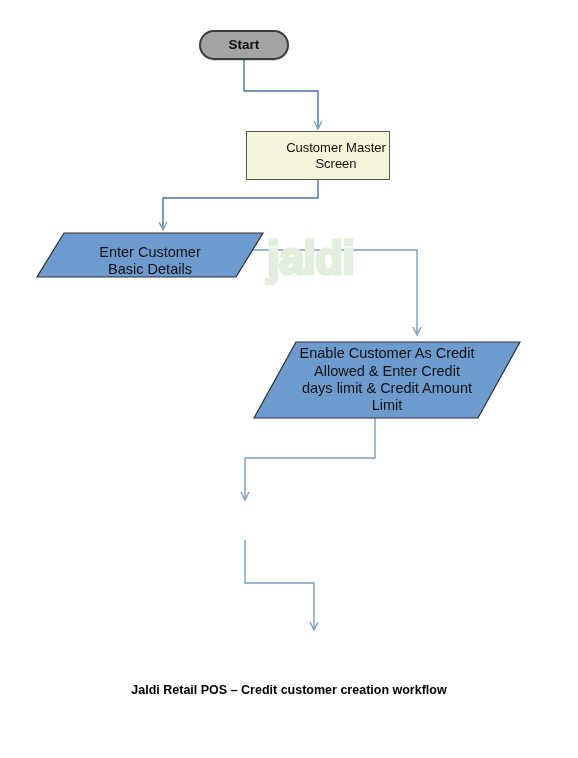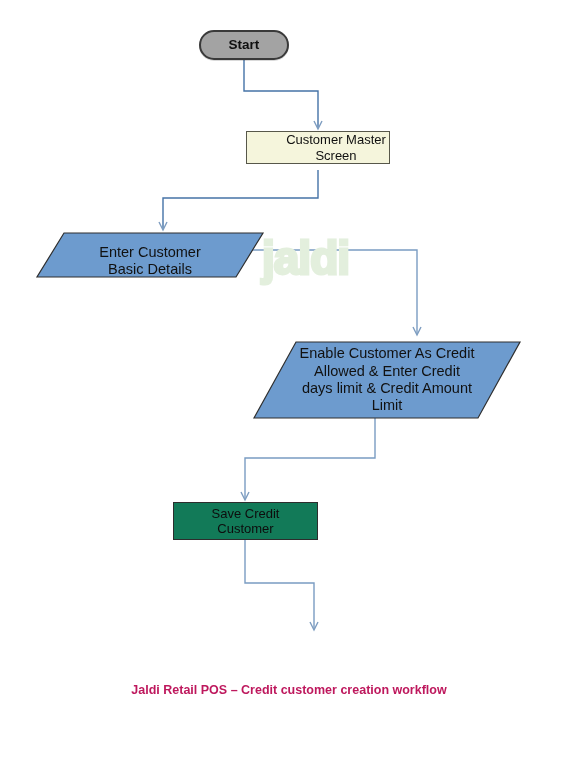--- a/index.html
+++ b/index.html
@@ -36,31 +36,31 @@
   }
   .arrow-head {
     fill: none;
     stroke: #7e9dc0;
     stroke-width: 1.4;
   }
 
   
   #watermark {
     position: absolute;
-    left: 262px;
+    left: 244px;
     top: 231px;
     width: 110px;
     height: 54px;
     font-size: 46px;
     font-weight: bold;
     letter-spacing: -1px;
     color: #e3efdd;
     -webkit-text-stroke: 3px #e3efdd;
     line-height: 54px;
-    text-align: left;
+    text-align: right;
     user-select: none;
   }
 
   
   .node {
     position: absolute;
     box-sizing: border-box;
     display: flex;
     align-items: center;
     justify-content: center;
@@ -132,21 +132,21 @@
 
   
   #caption {
     position: absolute;
     left: 0;
     top: 683px;
     width: 578px;
     text-align: center;
     font-size: 12.5px;
     font-weight: bold;
-    color: #be185d;
+    color: #000000;
   }
 </style>
 </head>
 <body>
 
 <div id="canvas">
 
   <svg id="connectors" viewBox="0 0 578 758" width="578" height="758">
 
     <g>
@@ -174,21 +174,21 @@
       <path class="arrow-head" d="M 310,622 L 314,630 L 318,622"></path>
     </g>
   </svg>
 
   <div id="watermark">jaldi</div>
 
   <div class="node terminator" style="left:199px; top:30px; width:90px; height:30px;">
     <span class="label">Start</span>
   </div>
 
-  <div class="node process-yellow" style="left:246px; top:131px; width:144px; height:33px;padding-left:36px;">
+  <div class="node process-yellow" style="left:246px; top:131px; width:144px; height:49px;padding-left:36px;">
     <span class="label">Customer Master
 Screen</span>
   </div>
 
   <div class="io-wrap" style="left:36px; top:232px; width:228px; height:58px;">
     <svg width="228" height="46" viewBox="0 0 228 46">
       <polygon class="io-poly" points="28,1 227,1 200,45 1,45"></polygon>
     </svg>
     <div class="io-text">Enter Customer
 Basic Details</div>
@@ -197,21 +197,17 @@
   <div class="io-wrap" style="left:253px; top:341px; width:268px; height:78px;">
     <svg width="268" height="78" viewBox="0 0 268 78">
       <polygon class="io-poly" points="43,1 267,1 225,77 1,77"></polygon>
     </svg>
     <div class="io-text">Enable Customer As Credit
 Allowed &amp; Enter Credit
 days limit &amp; Credit Amount
 Limit</div>
   </div>
 
-  <div class="node process-green" style="left:173px; top:502px; width:145px; height:38px;">
-    <span class="label">Save Credit
-Customer</span>
-  </div>
 
 
   <div id="caption">Jaldi Retail POS – Credit customer creation workflow</div>
 
 </div>
 
 </body></html>

